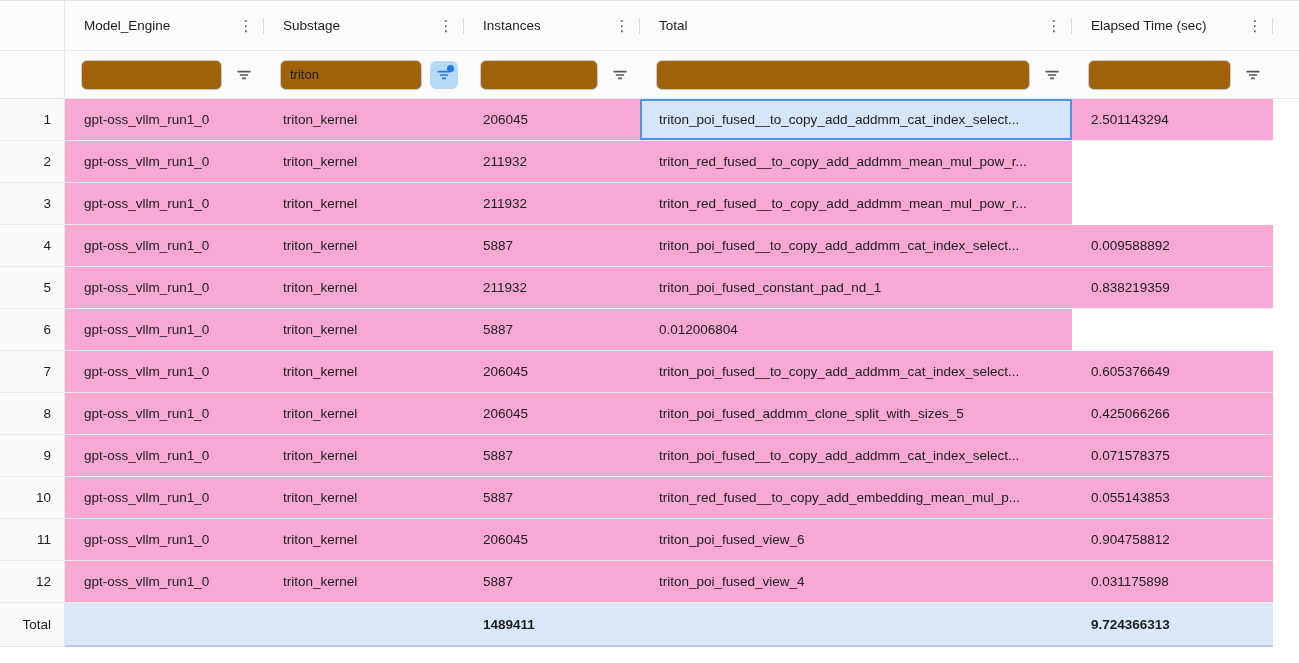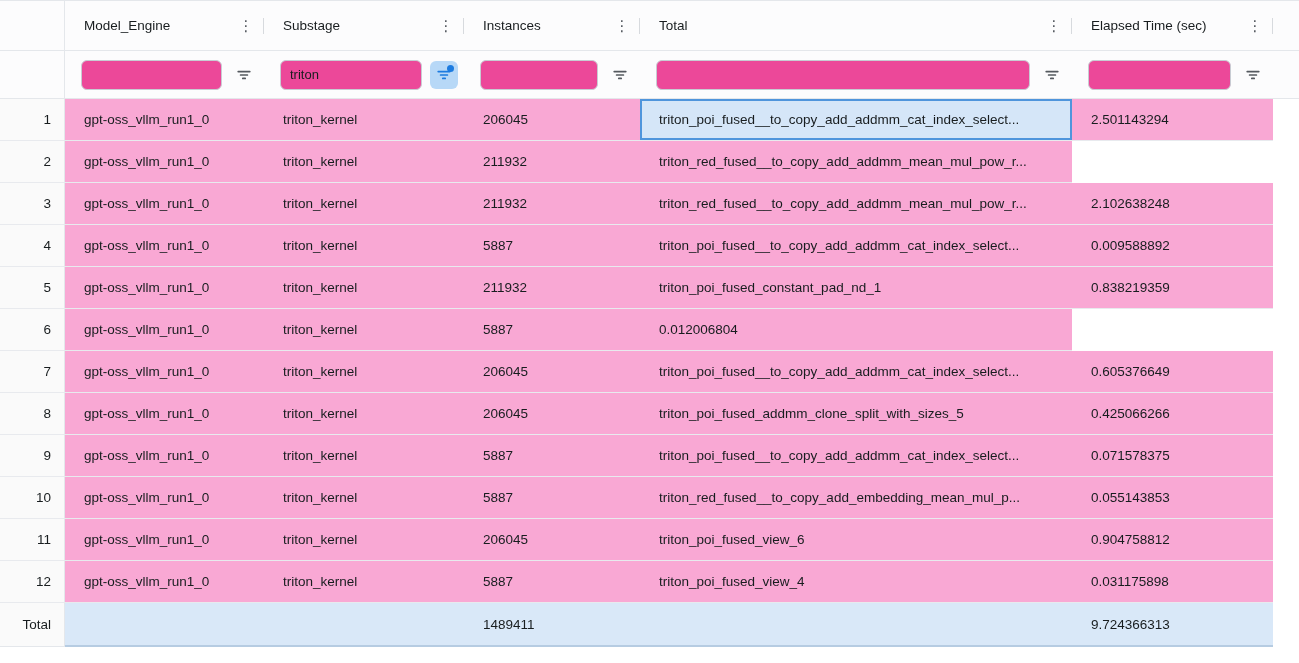--- a/index.html
+++ b/index.html
@@ -27,41 +27,41 @@
   .corner{border-right:1px solid var(--border)}
   .header-cell{display:flex;align-items:center;padding:0 10px 0 19px;position:relative;font-weight:500;overflow:hidden}
   .header-cell::after{content:"";position:absolute;right:0;top:17px;height:16px;width:1px;background:#d7dade}
   .h-label{flex:1;white-space:nowrap;overflow:hidden}
   .kebab{color:var(--icon-gray);font-size:15px;width:16px;text-align:center;cursor:pointer;user-select:none;line-height:1}
   
   .filter-row{height:48px}
   .filter-row .cell{background:var(--header-bg);border-bottom:1px solid var(--border)}
   .filter-cell{display:flex;align-items:center;gap:8px;padding:0 6px 0 16px;overflow:hidden}
   .filter-input{flex:1;min-width:0;height:30px;border:1px solid #c8ccd3;border-radius:6px;padding:0 9px;
-    font-family:inherit;font-size:13px;color:var(--text);background:#ec4899;outline:none}
+    font-family:inherit;font-size:13px;color:var(--text);background:#a16207;outline:none}
   .filter-btn{width:28px;height:28px;flex:0 0 28px;border:none;background:transparent;border-radius:6px;
     display:flex;align-items:center;justify-content:center;position:relative;color:var(--icon-gray);cursor:pointer}
   .filter-btn.active{background:var(--active-filter-bg);color:#1c7be0}
   .filter-btn .dot{display:none;position:absolute;top:4px;right:4px;width:7px;height:7px;border-radius:50%;background:#1c7be0}
   .filter-btn.active .dot{display:block}
   
   .data-row{height:42px}
   .rownum{background:var(--pinned-col-bg);border-right:1px solid var(--border);border-bottom:1px solid var(--row-border);
     display:flex;align-items:center;justify-content:flex-end;padding-right:13px}
   .filter-row .rownum,.header-row .corner{justify-content:flex-end;background:var(--header-bg);border-bottom:1px solid var(--border)}
   .body-cell{display:flex;align-items:center;padding:0 10px 0 19px;border-bottom:1px solid var(--row-border);
     white-space:nowrap;overflow:hidden;background:#f9a8d4}
   .cell-selected{background:var(--selected-cell-bg);box-shadow:inset 0 0 0 2px var(--selected-cell-border)}
   .filler{background:#fff}
   
   .total-row{height:44px}
   .total-pinned{background:var(--pinned-col-bg);border-right:1px solid var(--border);border-bottom:1px solid var(--border);
     display:flex;align-items:center;justify-content:flex-end;padding-right:13px}
   .total-cell{background:var(--total-row-bg);border-bottom:2px solid var(--total-row-border);
-    display:flex;align-items:center;padding:0 10px 0 19px;font-weight:normal;white-space:nowrap;overflow:hidden}
+    display:flex;align-items:center;padding:0 10px 0 19px;font-weight:bold;white-space:nowrap;overflow:hidden}
 </style>
 </head>
 <body>
 
 <div class="grid">
 
   <div class="row header-row">
     <div class="cell corner"></div>
 
     <div class="cell header-cell">
@@ -158,21 +158,20 @@
     <div class="cell body-cell">triton_red_fused__to_copy_add_addmm_mean_mul_pow_r...</div>
     <div class="cell filler"></div>
   </div>
 
   <div class="row data-row">
     <div class="cell rownum">3</div>
     <div class="cell body-cell">gpt-oss_vllm_run1_0</div>
     <div class="cell body-cell">triton_kernel</div>
     <div class="cell body-cell">211932</div>
     <div class="cell body-cell">triton_red_fused__to_copy_add_addmm_mean_mul_pow_r...</div>
-    <div class="cell body-cell">2.102638248</div>
     <div class="cell filler"></div>
   </div>
 
   <div class="row data-row">
     <div class="cell rownum">4</div>
     <div class="cell body-cell">gpt-oss_vllm_run1_0</div>
     <div class="cell body-cell">triton_kernel</div>
     <div class="cell body-cell">5887</div>
     <div class="cell body-cell">triton_poi_fused__to_copy_add_addmm_cat_index_select...</div>
     <div class="cell body-cell">0.009588892</div>

